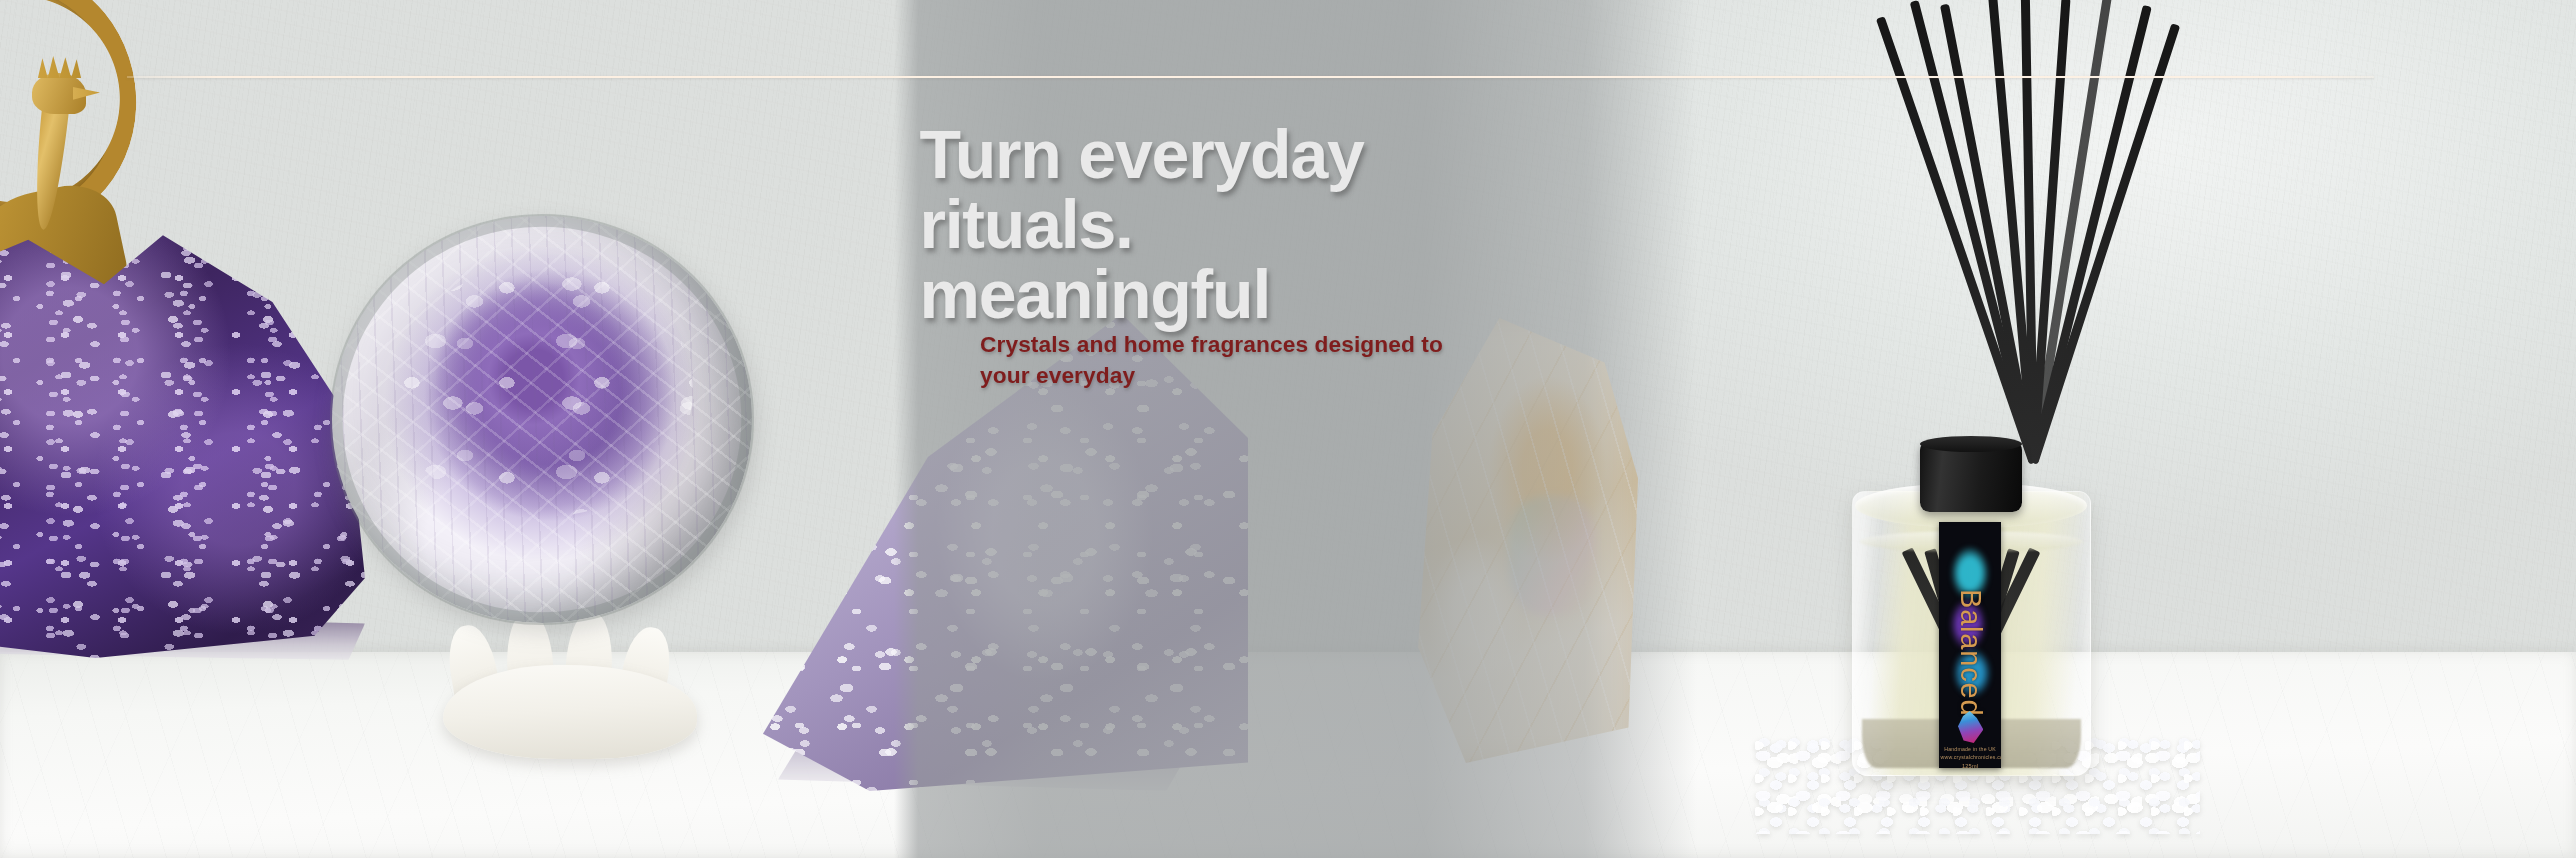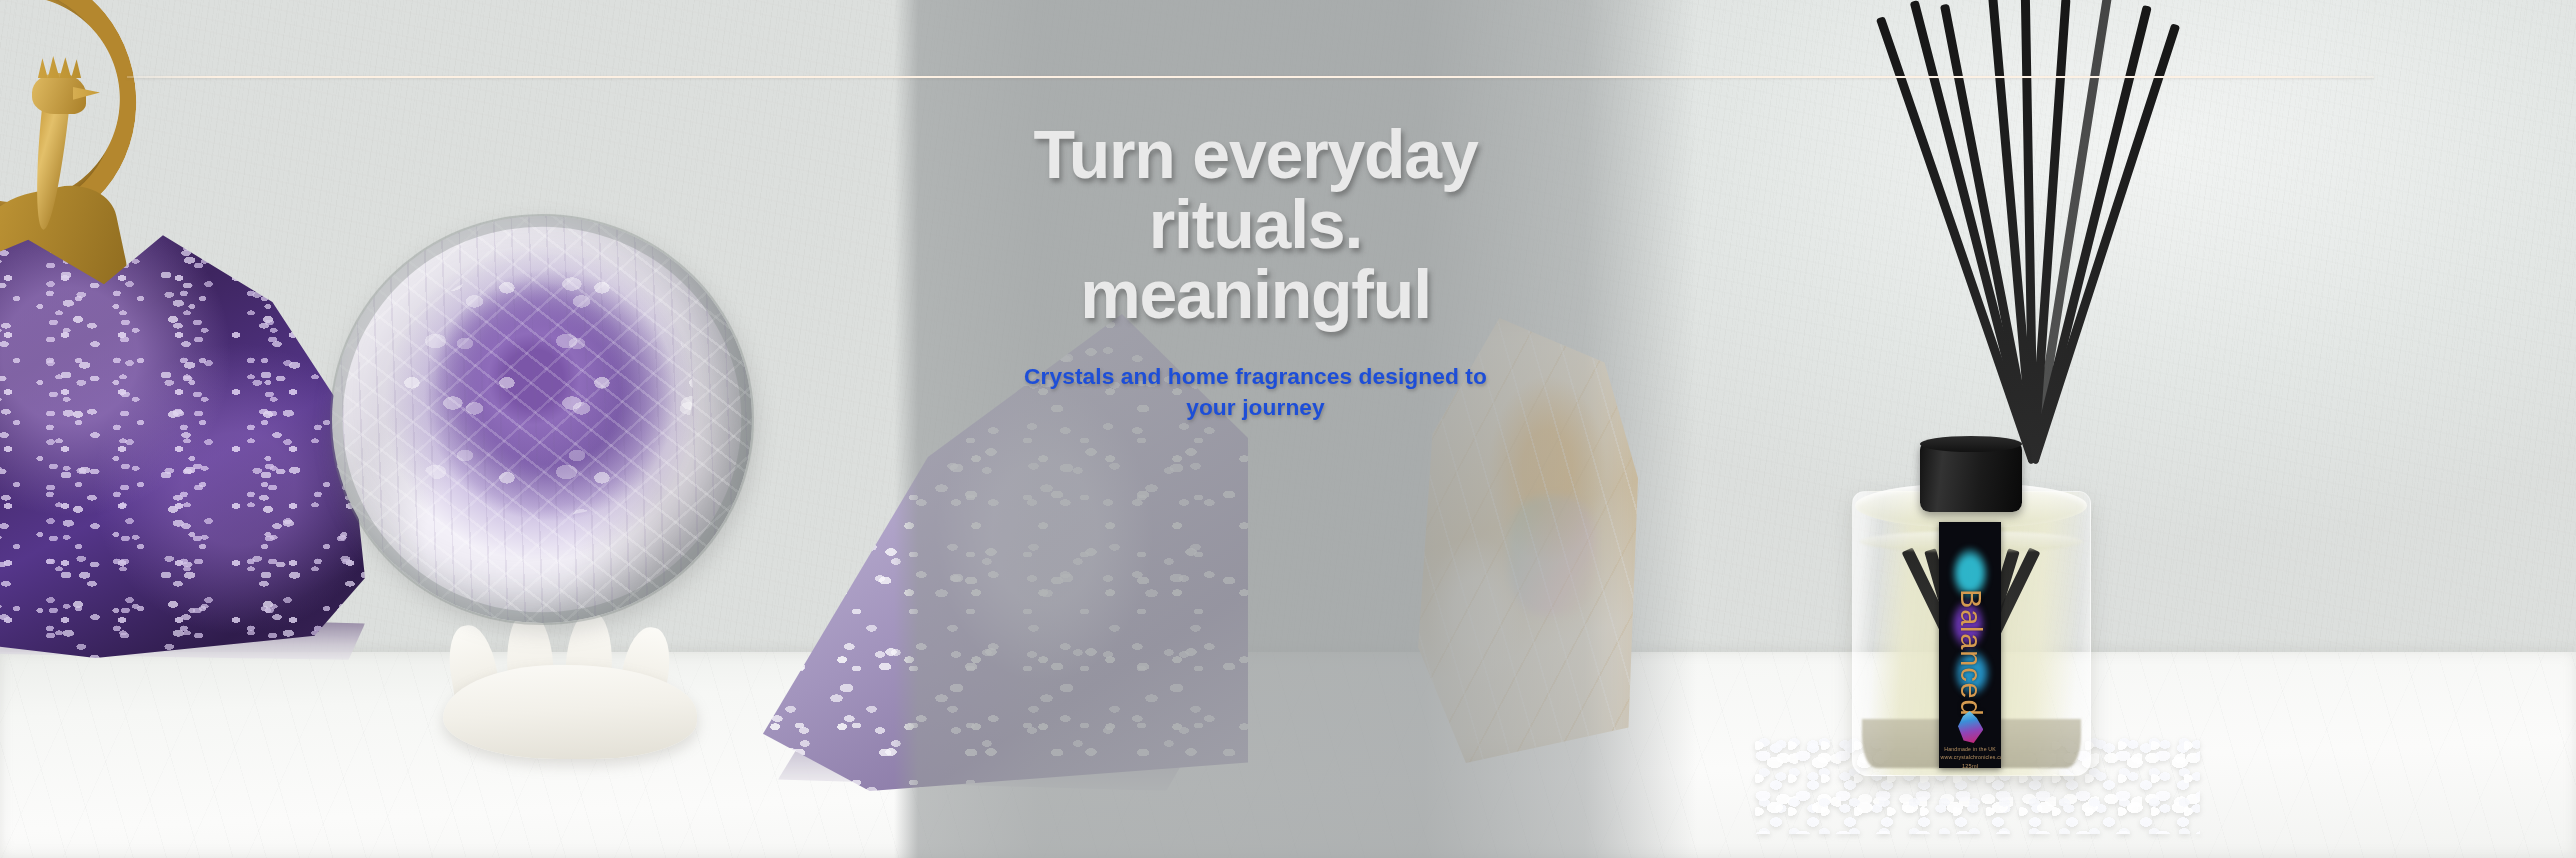--- a/index.html
+++ b/index.html
@@ -356,33 +356,33 @@
 
   
   .rule {
     position:absolute; left:127px; top:76px; width:2247px; height:2.4px;
     background:linear-gradient(90deg, rgba(253,240,226,.25) 0%, #fdf0e2 4%, #fdf1e4 96%, rgba(253,240,226,.3) 100%);
     box-shadow:0 0.8px 2.4px rgba(120,110,100,.18);
   }
 
   
   .copy {
-    position:absolute; left:854px; top:119px; width:803px;
-    text-align:center;
+    position:absolute; left:894px; top:119px; width:803px;
+    text-align:left;
   }
   .headline {
     color:#e9e9e9; font-weight:bold; font-size:68px; line-height:1.03;
     letter-spacing:-1.2px;
     text-shadow:2.4px 4px 4.8px rgba(74,74,74,.5);
     padding:0 25.4px;
   }
   .headline .ln { display:block; }
   .subcopy {
-    margin-top:32px; padding:0 86px;
-    color:#1d4ed8; font-weight:bold; font-size:22.7px; line-height:1.35;
+    padding:0 86px;
+    color:#7f1d1d; font-weight:bold; font-size:22.7px; line-height:1.35;
     letter-spacing:0.1px;
     text-shadow:0.8px 1.6px 3.2px rgba(86,86,86,.45);
   }
   .subcopy .ln { display:block; }
 </style>
 </head>
 <body>
 
 <div class="banner">
 
@@ -470,18 +470,18 @@
   <div class="rule"></div>
 
   <div class="copy">
     <div class="headline">
       <span class="ln">Turn everyday</span>
       <span class="ln">rituals.</span>
       <span class="ln">meaningful</span>
     </div>
     <div class="subcopy">
       <span class="ln">Crystals and home fragrances designed to</span>
-      <span class="ln">your journey</span>
+      <span class="ln">your everyday</span>
     </div>
   </div>
 
 </div>
 
 
 </body></html>

